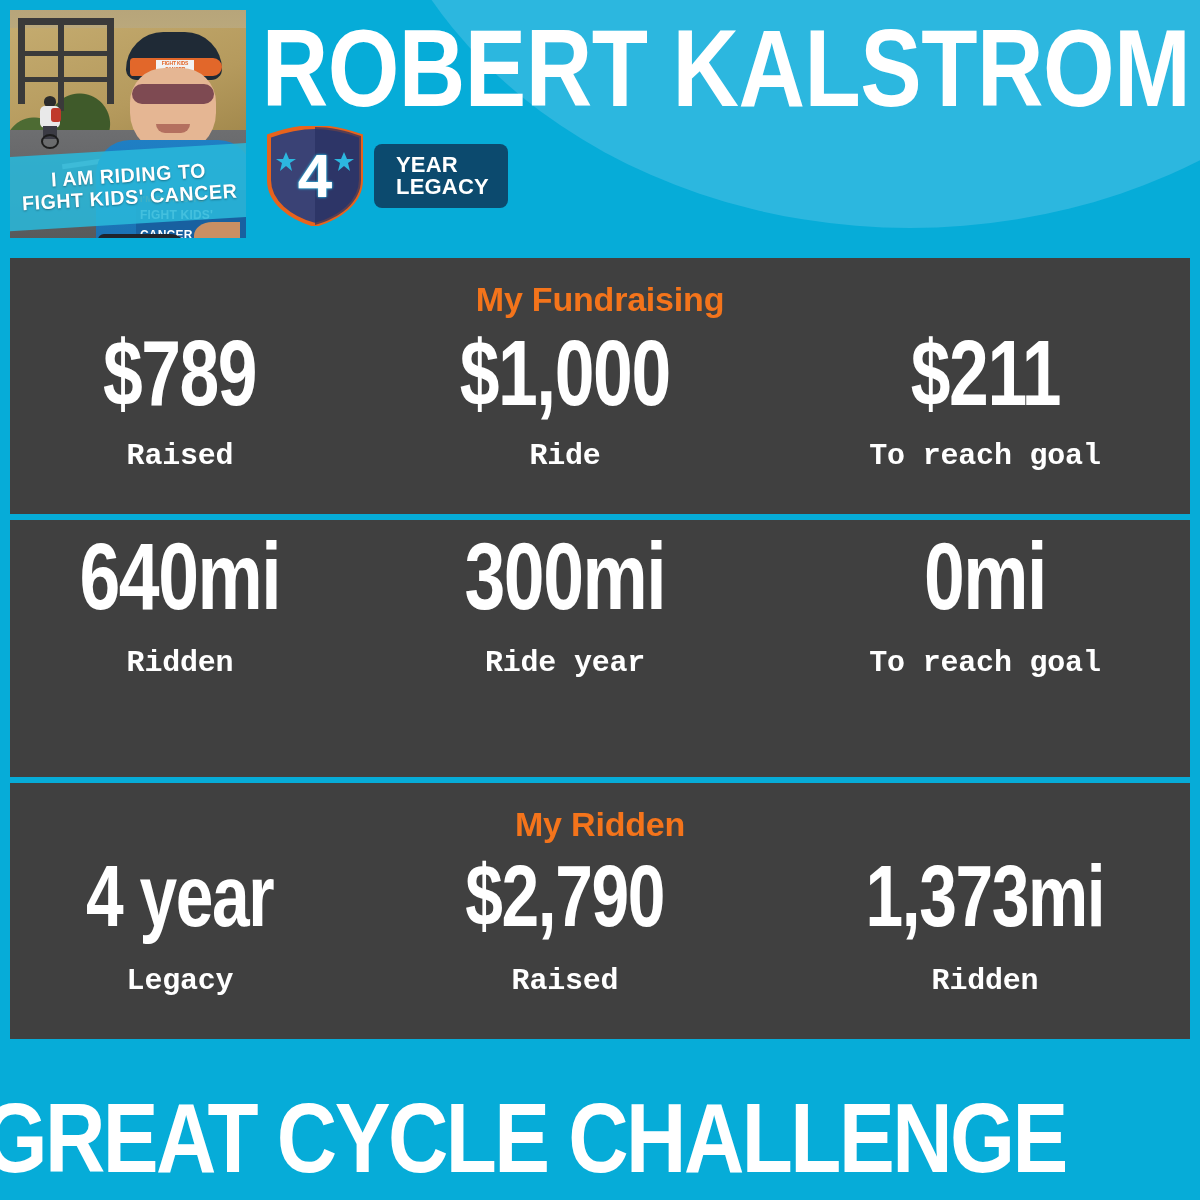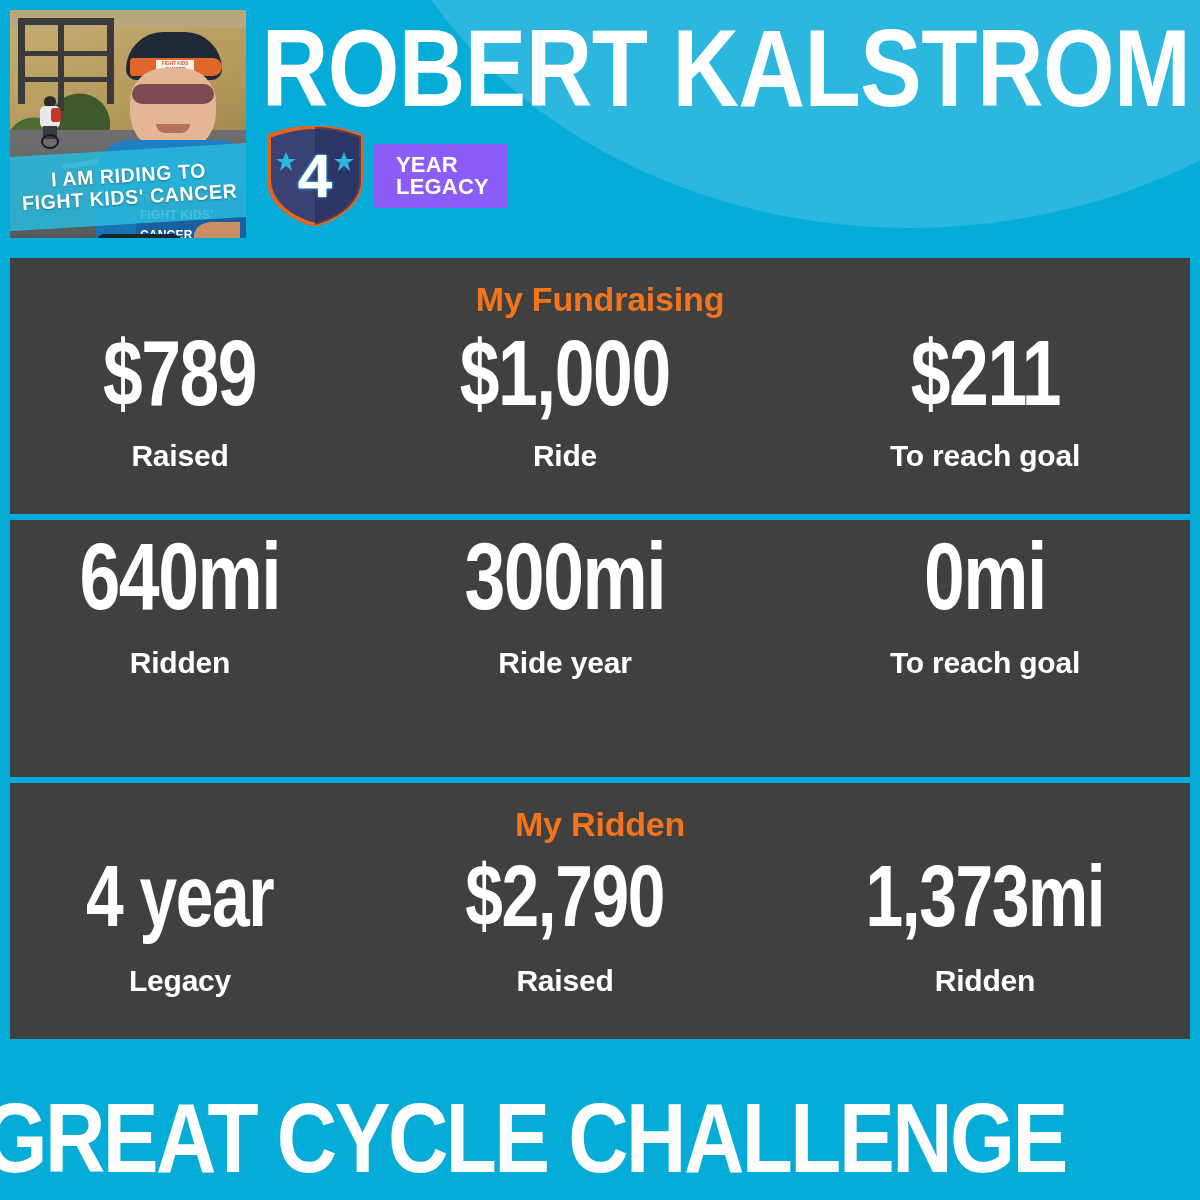--- a/index.html
+++ b/index.html
@@ -119,21 +119,21 @@
     transform-origin:center;
     white-space:nowrap;
   }
 
   
   #legacy-badge{
     position:absolute; left:264px; top:128px; width:240px; height:100px;
   }
   #legacy-plate{
     position:absolute; left:110px; top:16px; width:134px; height:64px;
-    background:#8b5cf6; border-radius:2px;
+    background:#0c4a6e; border-radius:8px;
     display:flex; flex-direction:column; justify-content:center;
     padding-left:22px;
   }
   #legacy-plate div{
     color:#fff; font-weight:bold; font-size:22px; line-height:1.02;
     letter-spacing:.2px;
   }
   #shield{
     position:absolute; left:0px; top:-2px; width:102px; height:100px;
   }
@@ -187,20 +187,21 @@
     transform-origin:center top;
     white-space:nowrap;
   }
   .stat-label{
     color:#fff;
     font-size:30px;
     font-weight:bold;
     margin-top:36px;
     letter-spacing:-.2px;
     white-space:nowrap;
+    font-family:Liberation Mono, monospace;
   }
   
   #sec-fundraising .stat-value{ font-size:76px; }
   #sec-riding .stat-value{ font-size:78px; }
   #sec-history .stat-value{ font-size:72px; }
   #sec-riding .stat-label, #sec-history .stat-label{ margin-top:40px; }
 
   
   .stats-row .stat:nth-child(1){ flex:0 0 340px; }
   .stats-row .stat:nth-child(2){ flex:0 0 430px; }

